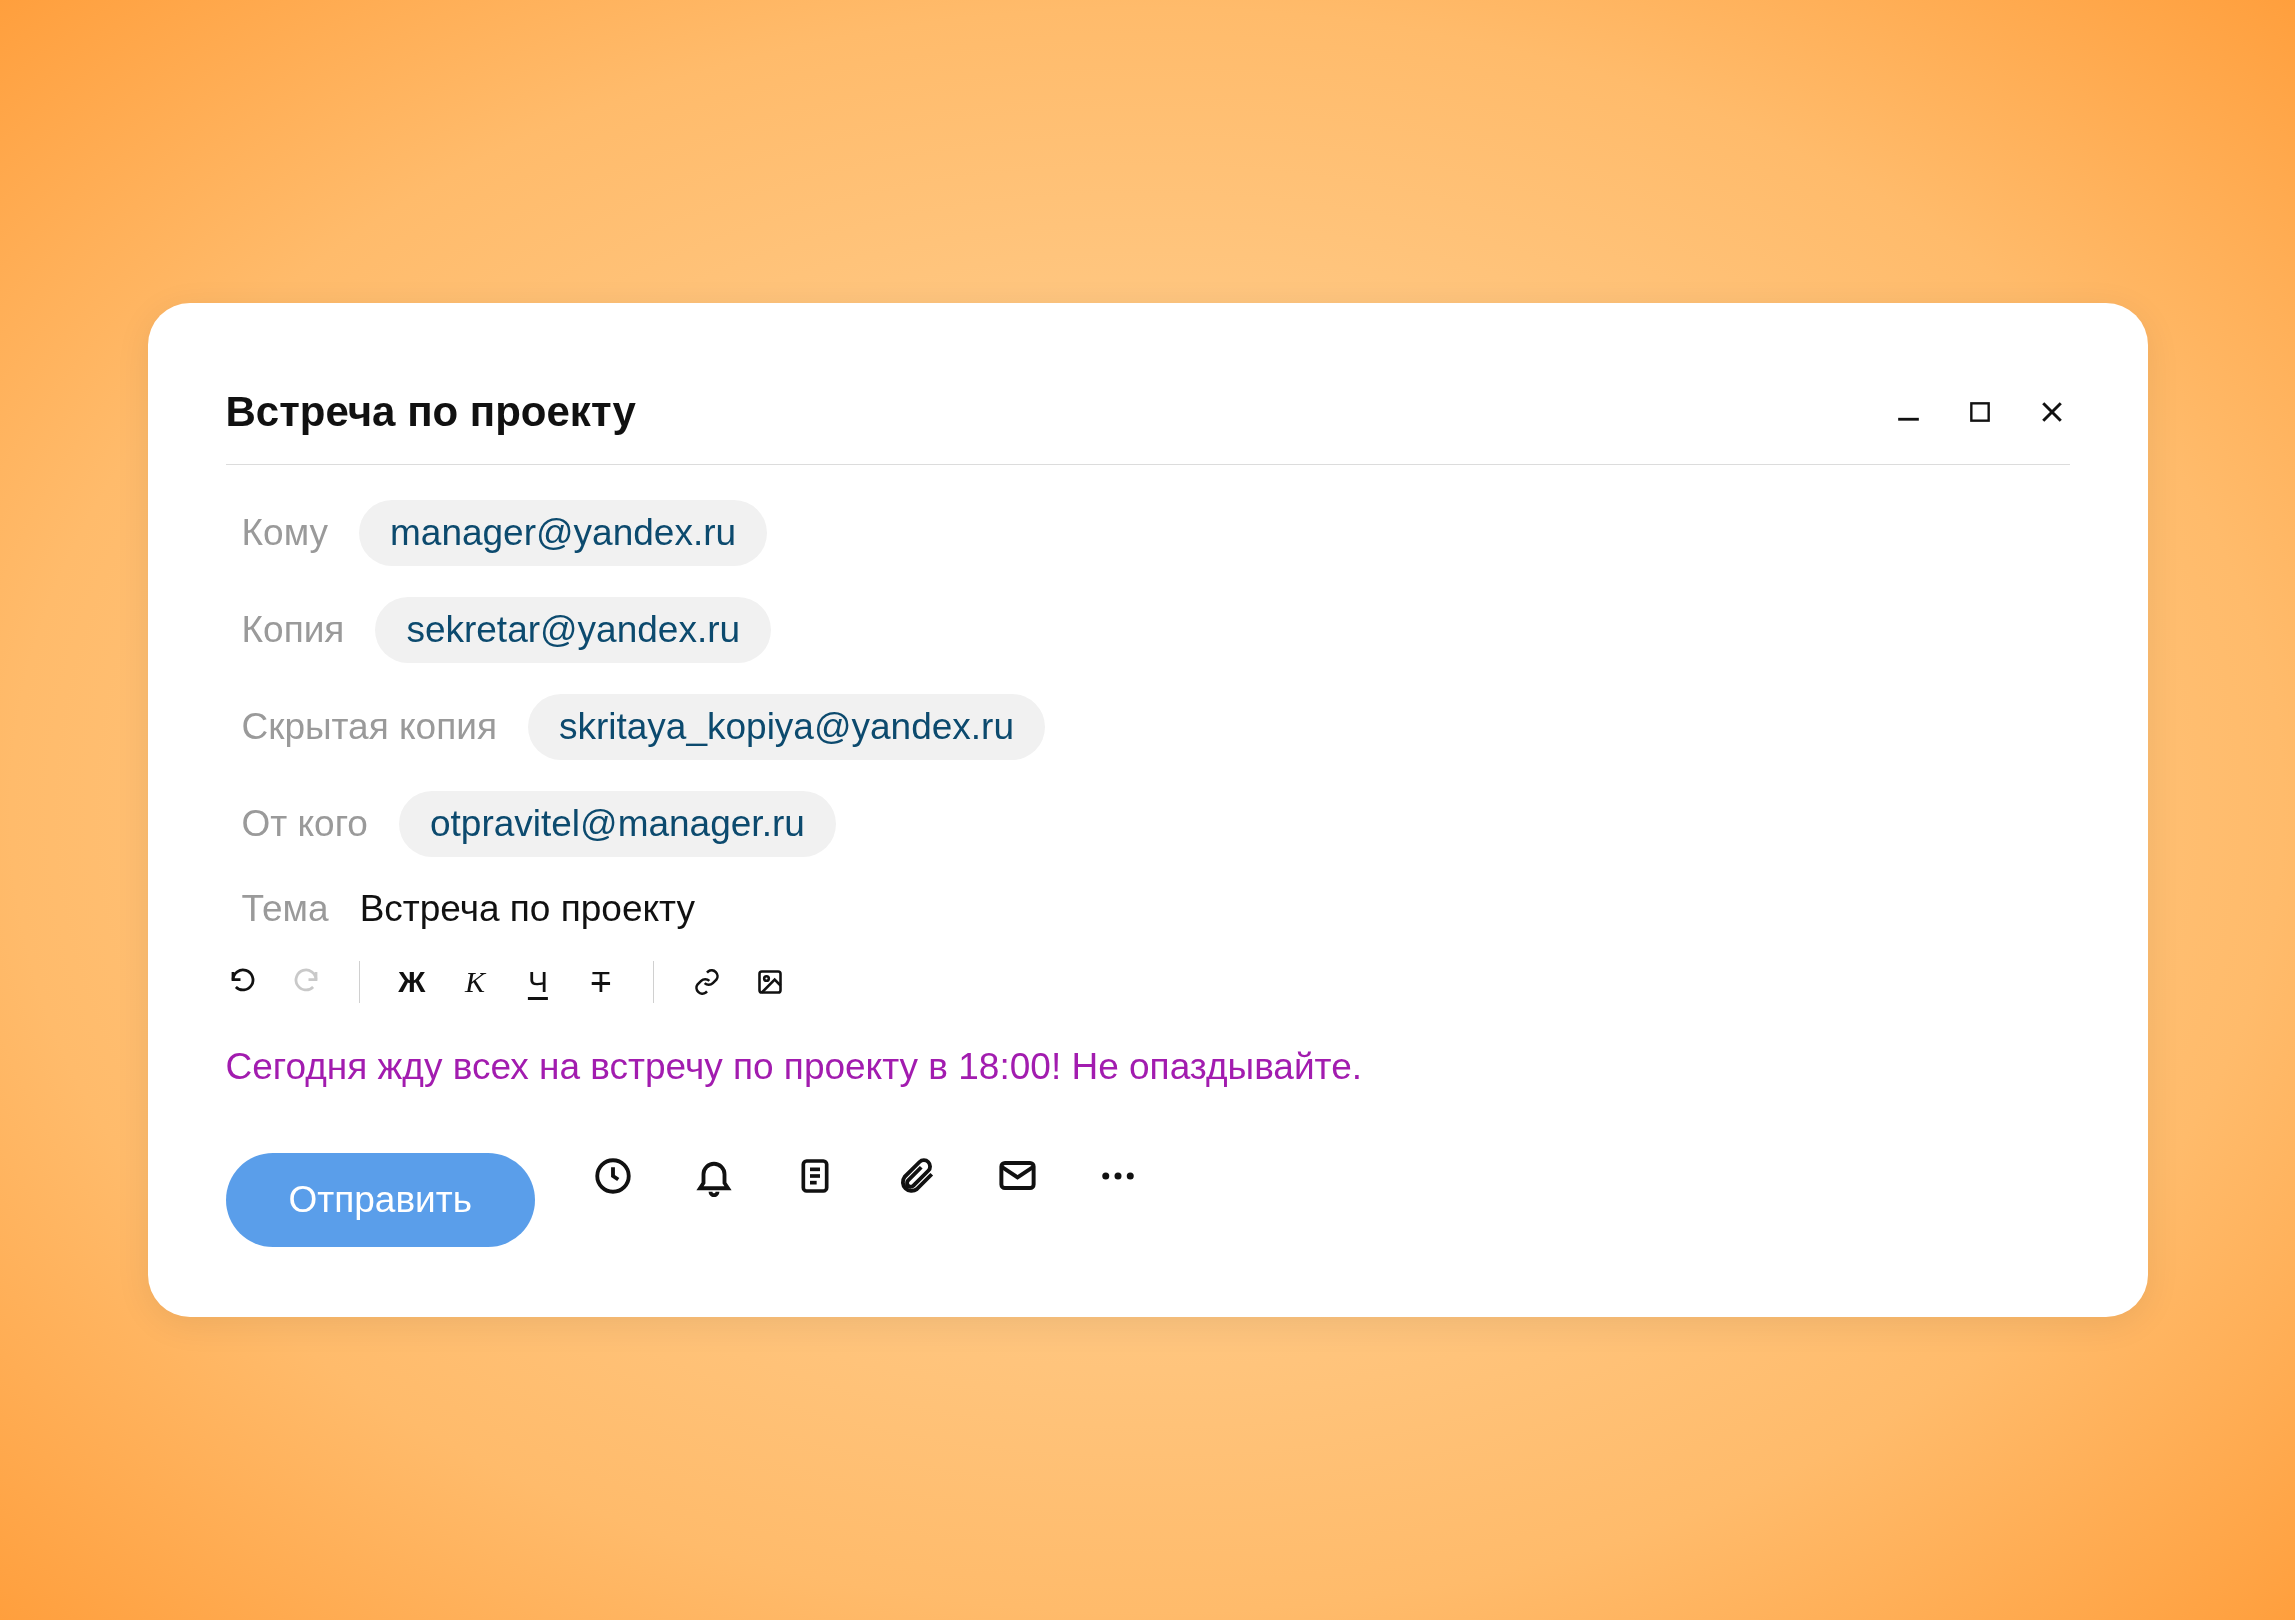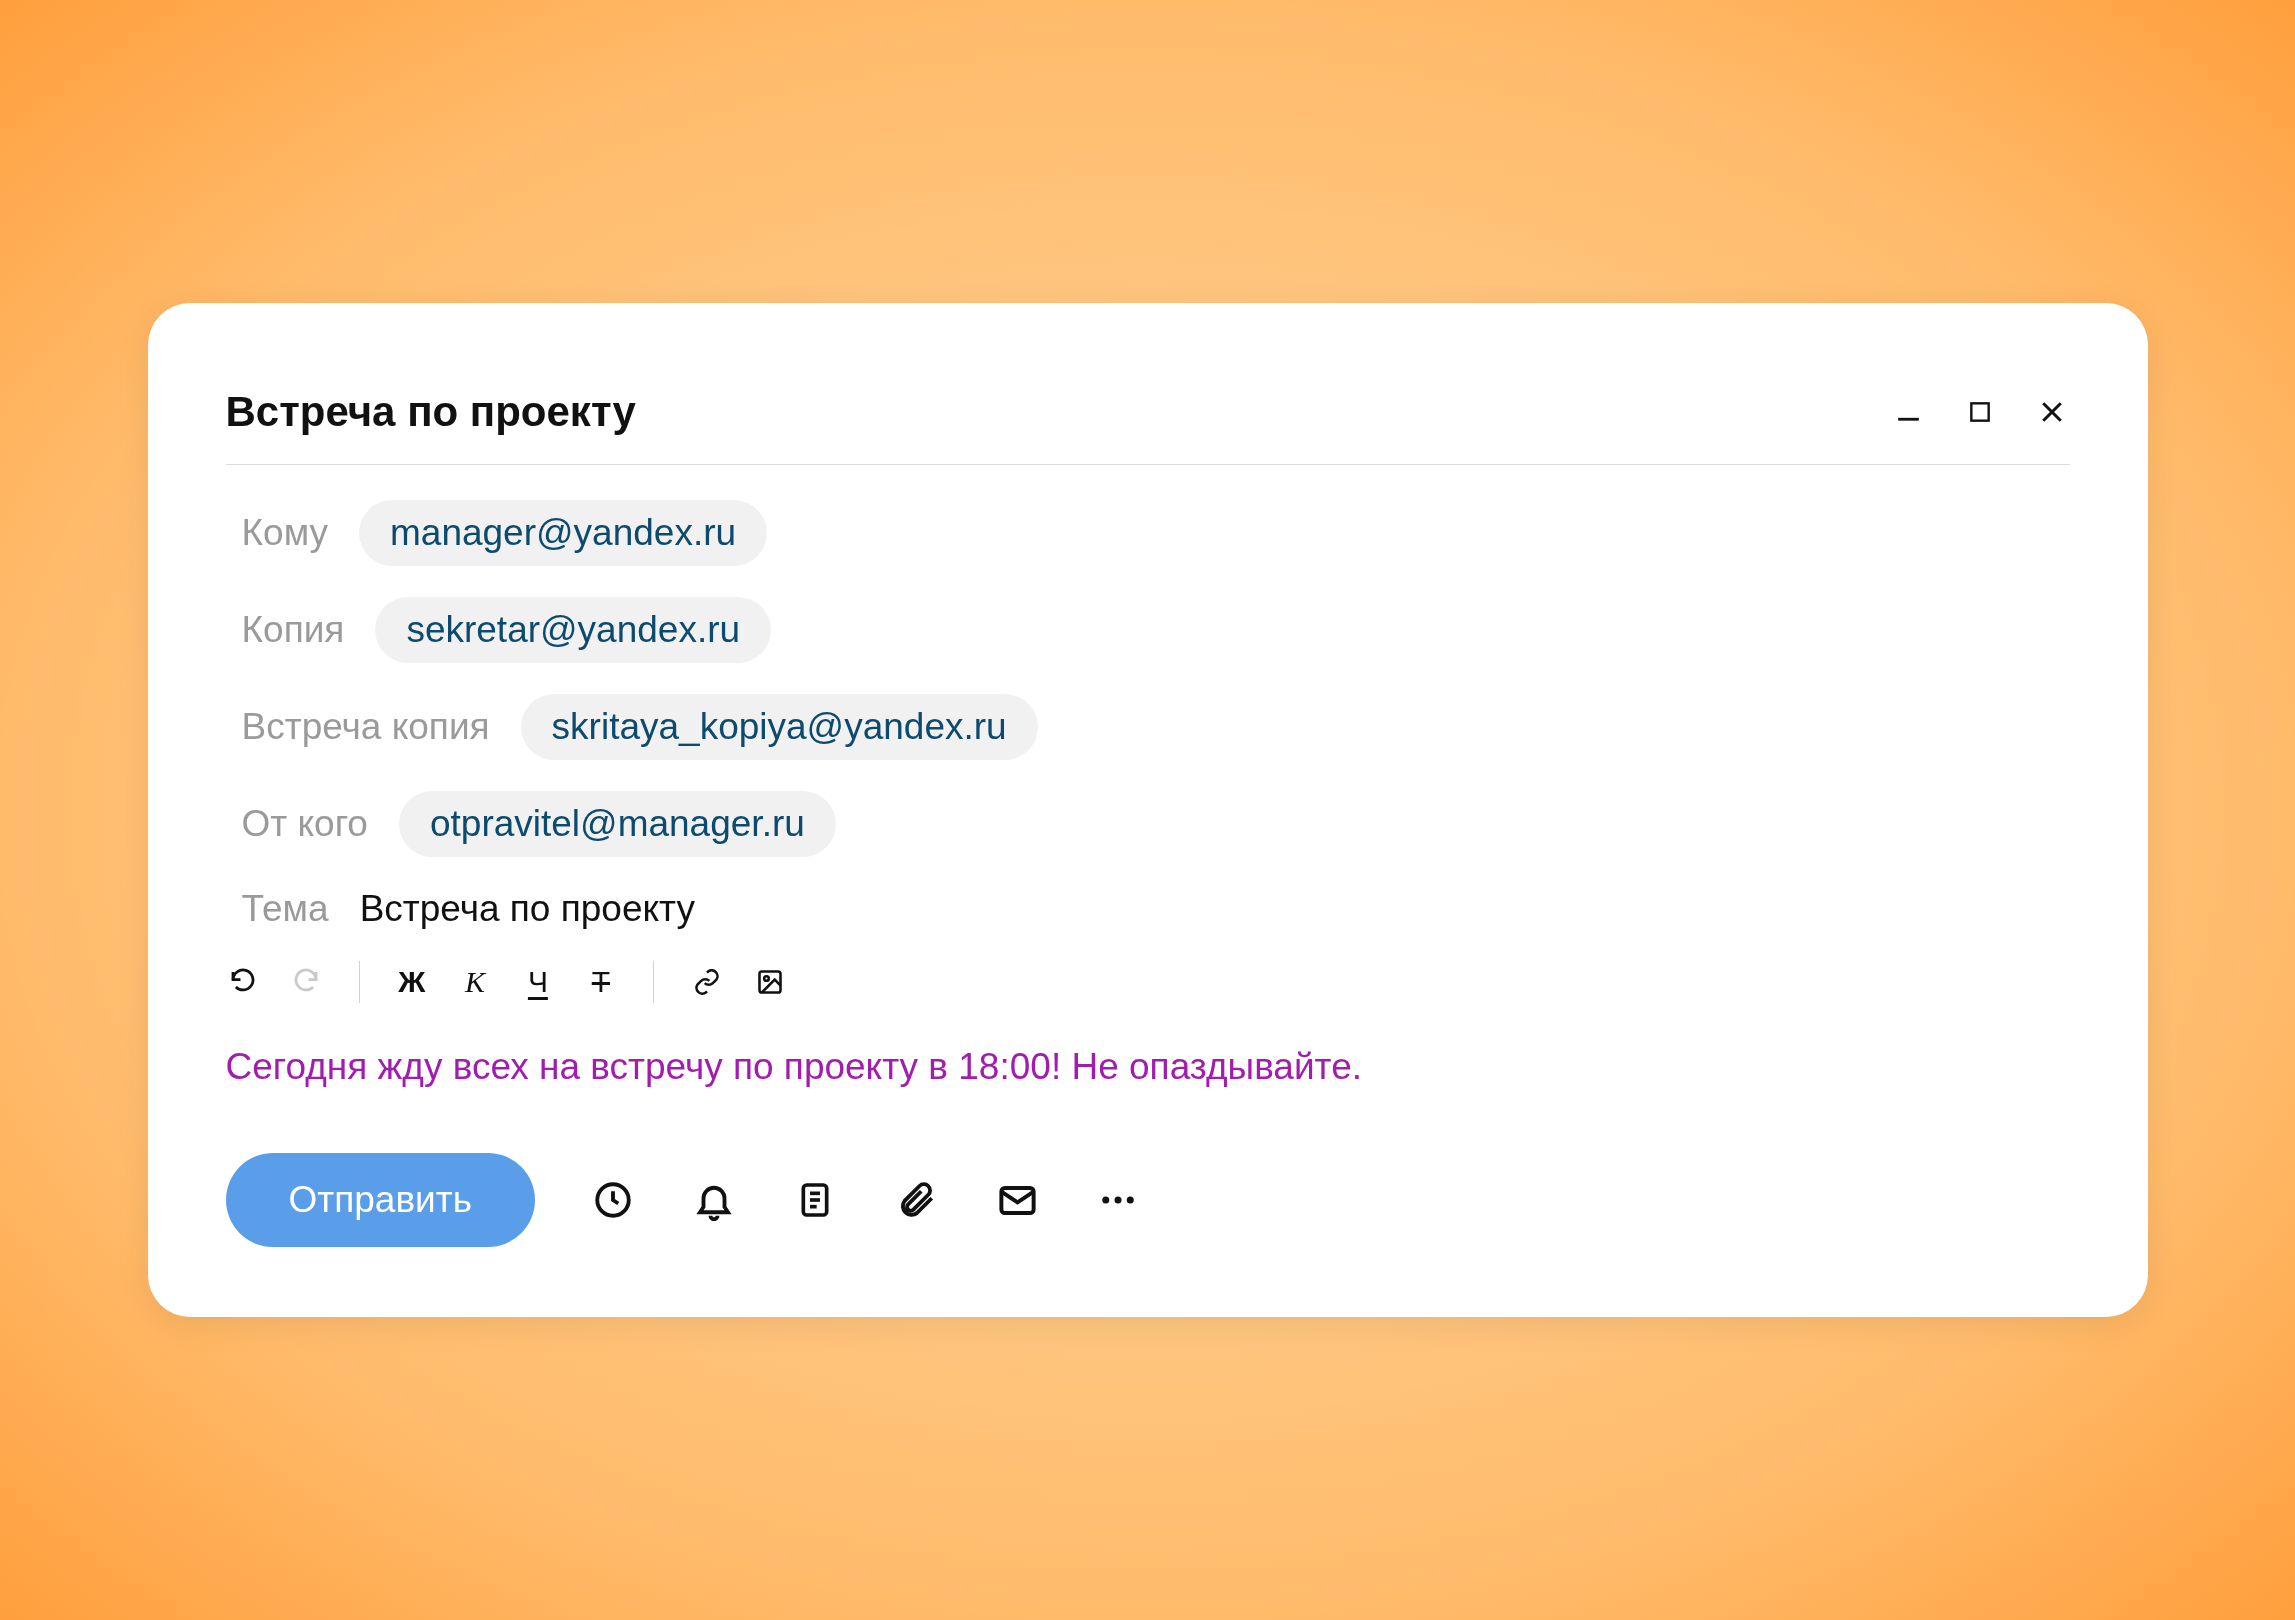--- a/index.html
+++ b/index.html
@@ -98,21 +98,21 @@
     .tb-underline { text-decoration: underline; text-underline-offset: 5.2px; }
     .tb-strike { text-decoration: line-through; }
     .body-text {
       font-size: 37px;
       color: #a21caf;
       line-height: 1.4;
       margin-bottom: 61px;
     }
     .footer-row {
       display: flex;
-      align-items: center;
+      align-items: flex-start;
       gap: 56px;
     }
     .send-btn {
       background: #5a9eea;
       color: #fff;
       border: none;
       border-radius: 52px;
       padding: 26px 63px;
       font-size: 37px;
       font-weight: 500;
@@ -160,21 +160,21 @@
     <span class="field-label">Кому</span>
     <span class="chip">manager@yandex.ru</span>
   </div>
 
   <div class="field-row">
     <span class="field-label">Копия</span>
     <span class="chip">sekretar@yandex.ru</span>
   </div>
 
   <div class="field-row">
-    <span class="field-label">Встреча копия</span>
+    <span class="field-label">Скрытая копия</span>
     <span class="chip">skritaya_kopiya@yandex.ru</span>
   </div>
 
   <div class="field-row">
     <span class="field-label">От кого</span>
     <span class="chip">otpravitel@manager.ru</span>
   </div>
 
   <div class="field-row">
     <span class="field-label">Тема</span>

